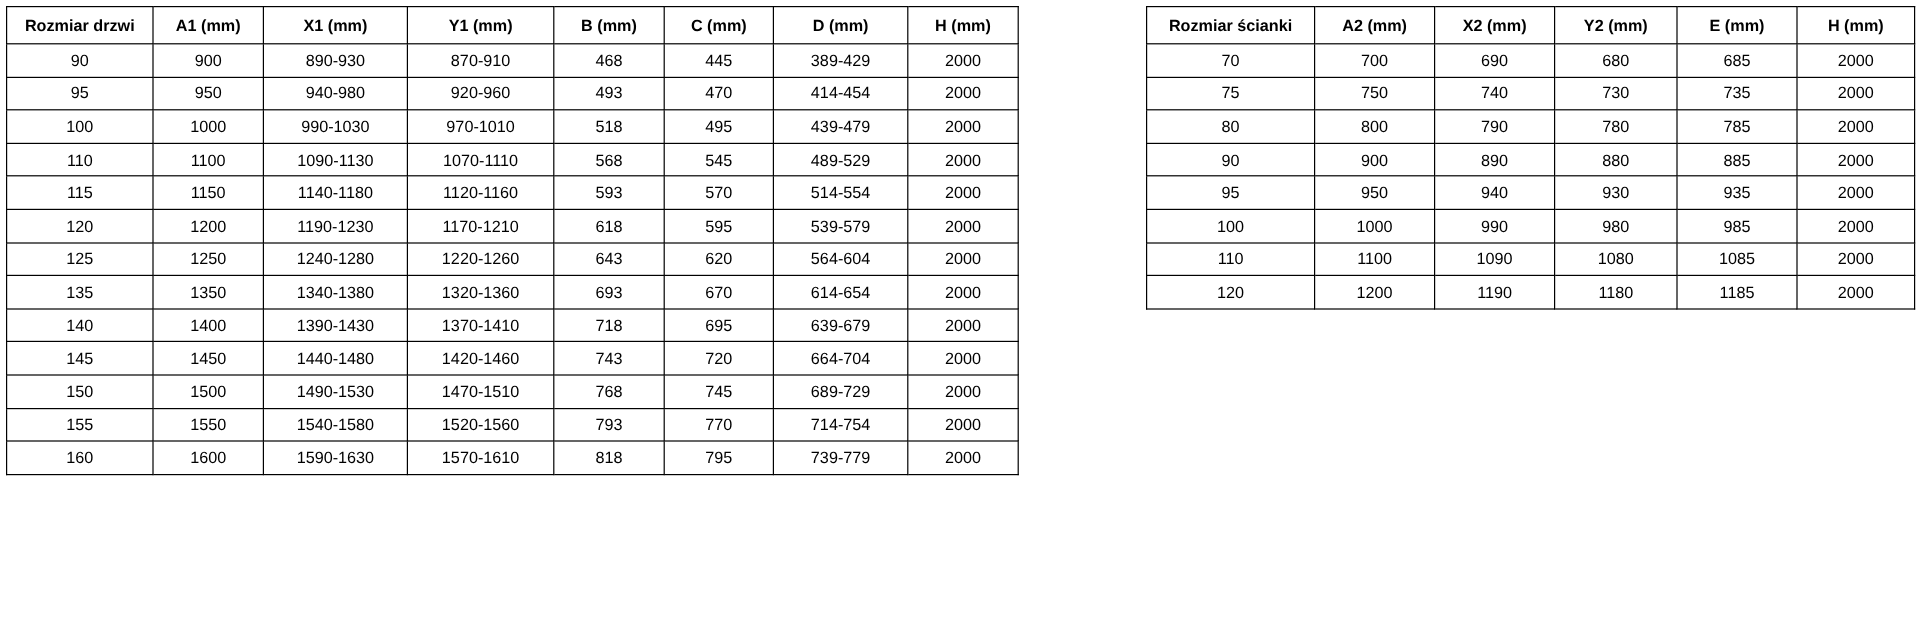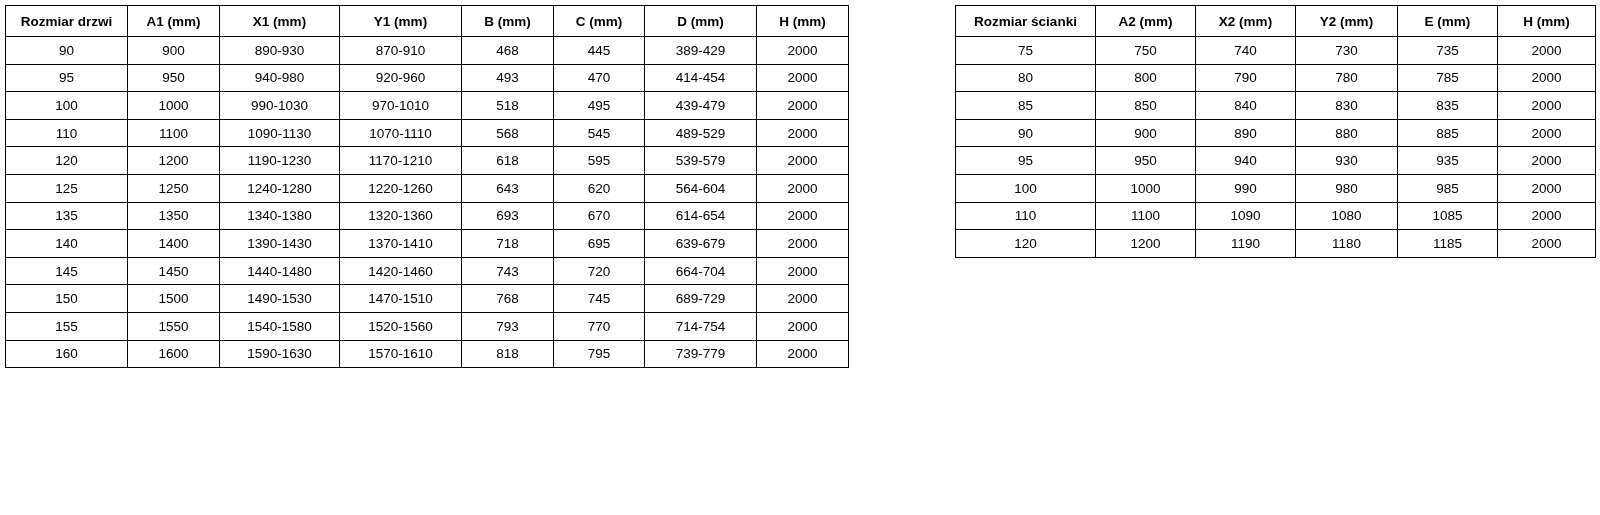--- a/index.html
+++ b/index.html
@@ -133,20 +133,30 @@
           <td>110</td>
           <td>1100</td>
           <td>1090-1130</td>
           <td>1070-1110</td>
           <td>568</td>
           <td>545</td>
           <td>489-529</td>
           <td>2000</td>
         </tr>
         <tr>
+          <td>115</td>
+          <td>1150</td>
+          <td>1140-1180</td>
+          <td>1120-1160</td>
+          <td>593</td>
+          <td>570</td>
+          <td>514-554</td>
+          <td>2000</td>
+        </tr>
+        <tr>
           <td>120</td>
           <td>1200</td>
           <td>1190-1230</td>
           <td>1170-1210</td>
           <td>618</td>
           <td>595</td>
           <td>539-579</td>
           <td>2000</td>
         </tr>
         <tr>
@@ -238,44 +248,44 @@
           <th>Rozmiar ścianki</th>
           <th>A2 (mm)</th>
           <th>X2 (mm)</th>
           <th>Y2 (mm)</th>
           <th>E (mm)</th>
           <th>H (mm)</th>
         </tr>
       </thead>
       <tbody>
         <tr>
+          <td>70</td>
+          <td>700</td>
+          <td>690</td>
+          <td>680</td>
+          <td>685</td>
+          <td>2000</td>
+        </tr>
+        <tr>
           <td>75</td>
           <td>750</td>
           <td>740</td>
           <td>730</td>
           <td>735</td>
           <td>2000</td>
         </tr>
         <tr>
           <td>80</td>
           <td>800</td>
           <td>790</td>
           <td>780</td>
           <td>785</td>
           <td>2000</td>
         </tr>
         <tr>
-          <td>85</td>
-          <td>850</td>
-          <td>840</td>
-          <td>830</td>
-          <td>835</td>
-          <td>2000</td>
-        </tr>
-        <tr>
           <td>90</td>
           <td>900</td>
           <td>890</td>
           <td>880</td>
           <td>885</td>
           <td>2000</td>
         </tr>
         <tr>
           <td>95</td>
           <td>950</td>

